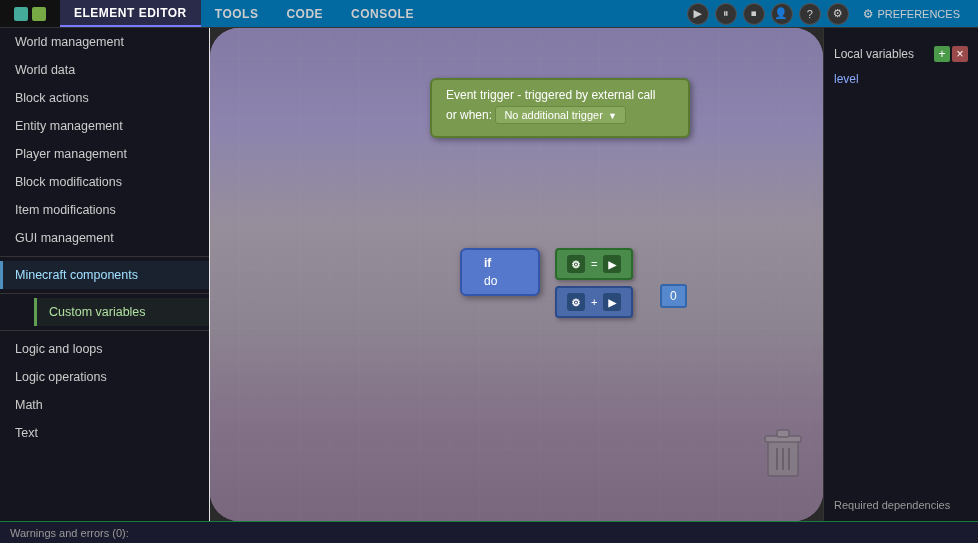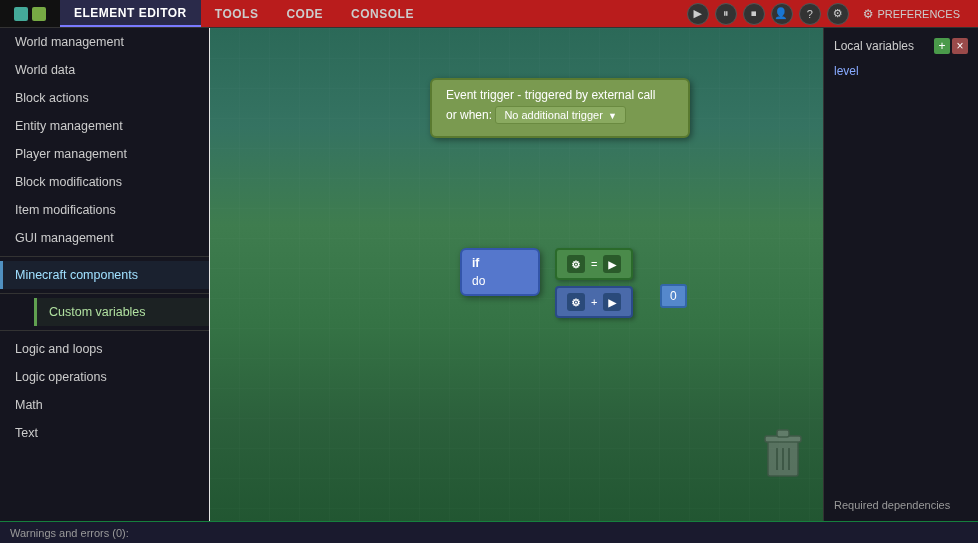--- a/index.html
+++ b/index.html
@@ -10,21 +10,21 @@
       font-family: Arial, sans-serif;
       font-size: 13px;
       background: #2a2a2a;
       display: flex;
       flex-direction: column;
     }
 
     
     .topbar {
       height: 28px;
-      background: #b91c1c;
+      background: #0369a1;
       display: flex;
       align-items: center;
       flex-shrink: 0;
       border-bottom: 1px solid #333;
     }
     .topbar-logo {
       width: 60px;
       display: flex;
       align-items: center;
       justify-content: center;
@@ -126,21 +126,22 @@
       border-left: 3px solid #60a050;
       background: rgba(96,160,80,0.10);
       margin-left: 34px;
     }
 
     
     .canvas-area {
       flex: 1;
       position: relative;
       overflow: hidden;
-      background: #15803d;
+      background: #f0abfc;
+      border-radius: 29px;
     }
     .canvas-bg {
       position: absolute;
       inset: 0;
       background:
         repeating-linear-gradient(0deg, transparent, transparent 29px, rgba(255,255,255,0.03) 30px),
         repeating-linear-gradient(90deg, transparent, transparent 29px, rgba(255,255,255,0.03) 30px);
       background-size: 30px 30px;
     }
     
@@ -175,21 +176,21 @@
       padding: 2px 8px;
       color: #fff;
       font-size: 11px;
       display: inline-block;
     }
     .trigger-arrow { font-size: 9px; margin-left: 2px; }
     .if-block {
       background: #5577cc;
       border: 2px solid #3355aa;
       border-radius: 6px;
-      padding: 6px 10px;
+      padding: 6px 22px;
       color: #fff;
       font-size: 12px;
       display: flex;
       flex-direction: column;
       gap: 4px;
       width: 80px;
       box-shadow: 2px 2px 6px rgba(0,0,0,0.4);
     }
     .if-label { font-weight: bold; }
     .do-label { font-weight: normal; }
@@ -249,20 +250,21 @@
       border-left: 1px solid #333;
       display: flex;
       flex-direction: column;
       padding: 10px;
     }
     .local-vars-header {
       display: flex;
       align-items: center;
       justify-content: space-between;
       margin-bottom: 8px;
+      margin-top: 8px;
     }
     .local-vars-title {
       color: #ccc;
       font-size: 12px;
     }
     .vars-btns {
       display: flex;
       gap: 2px;
     }
     .var-btn-add {

